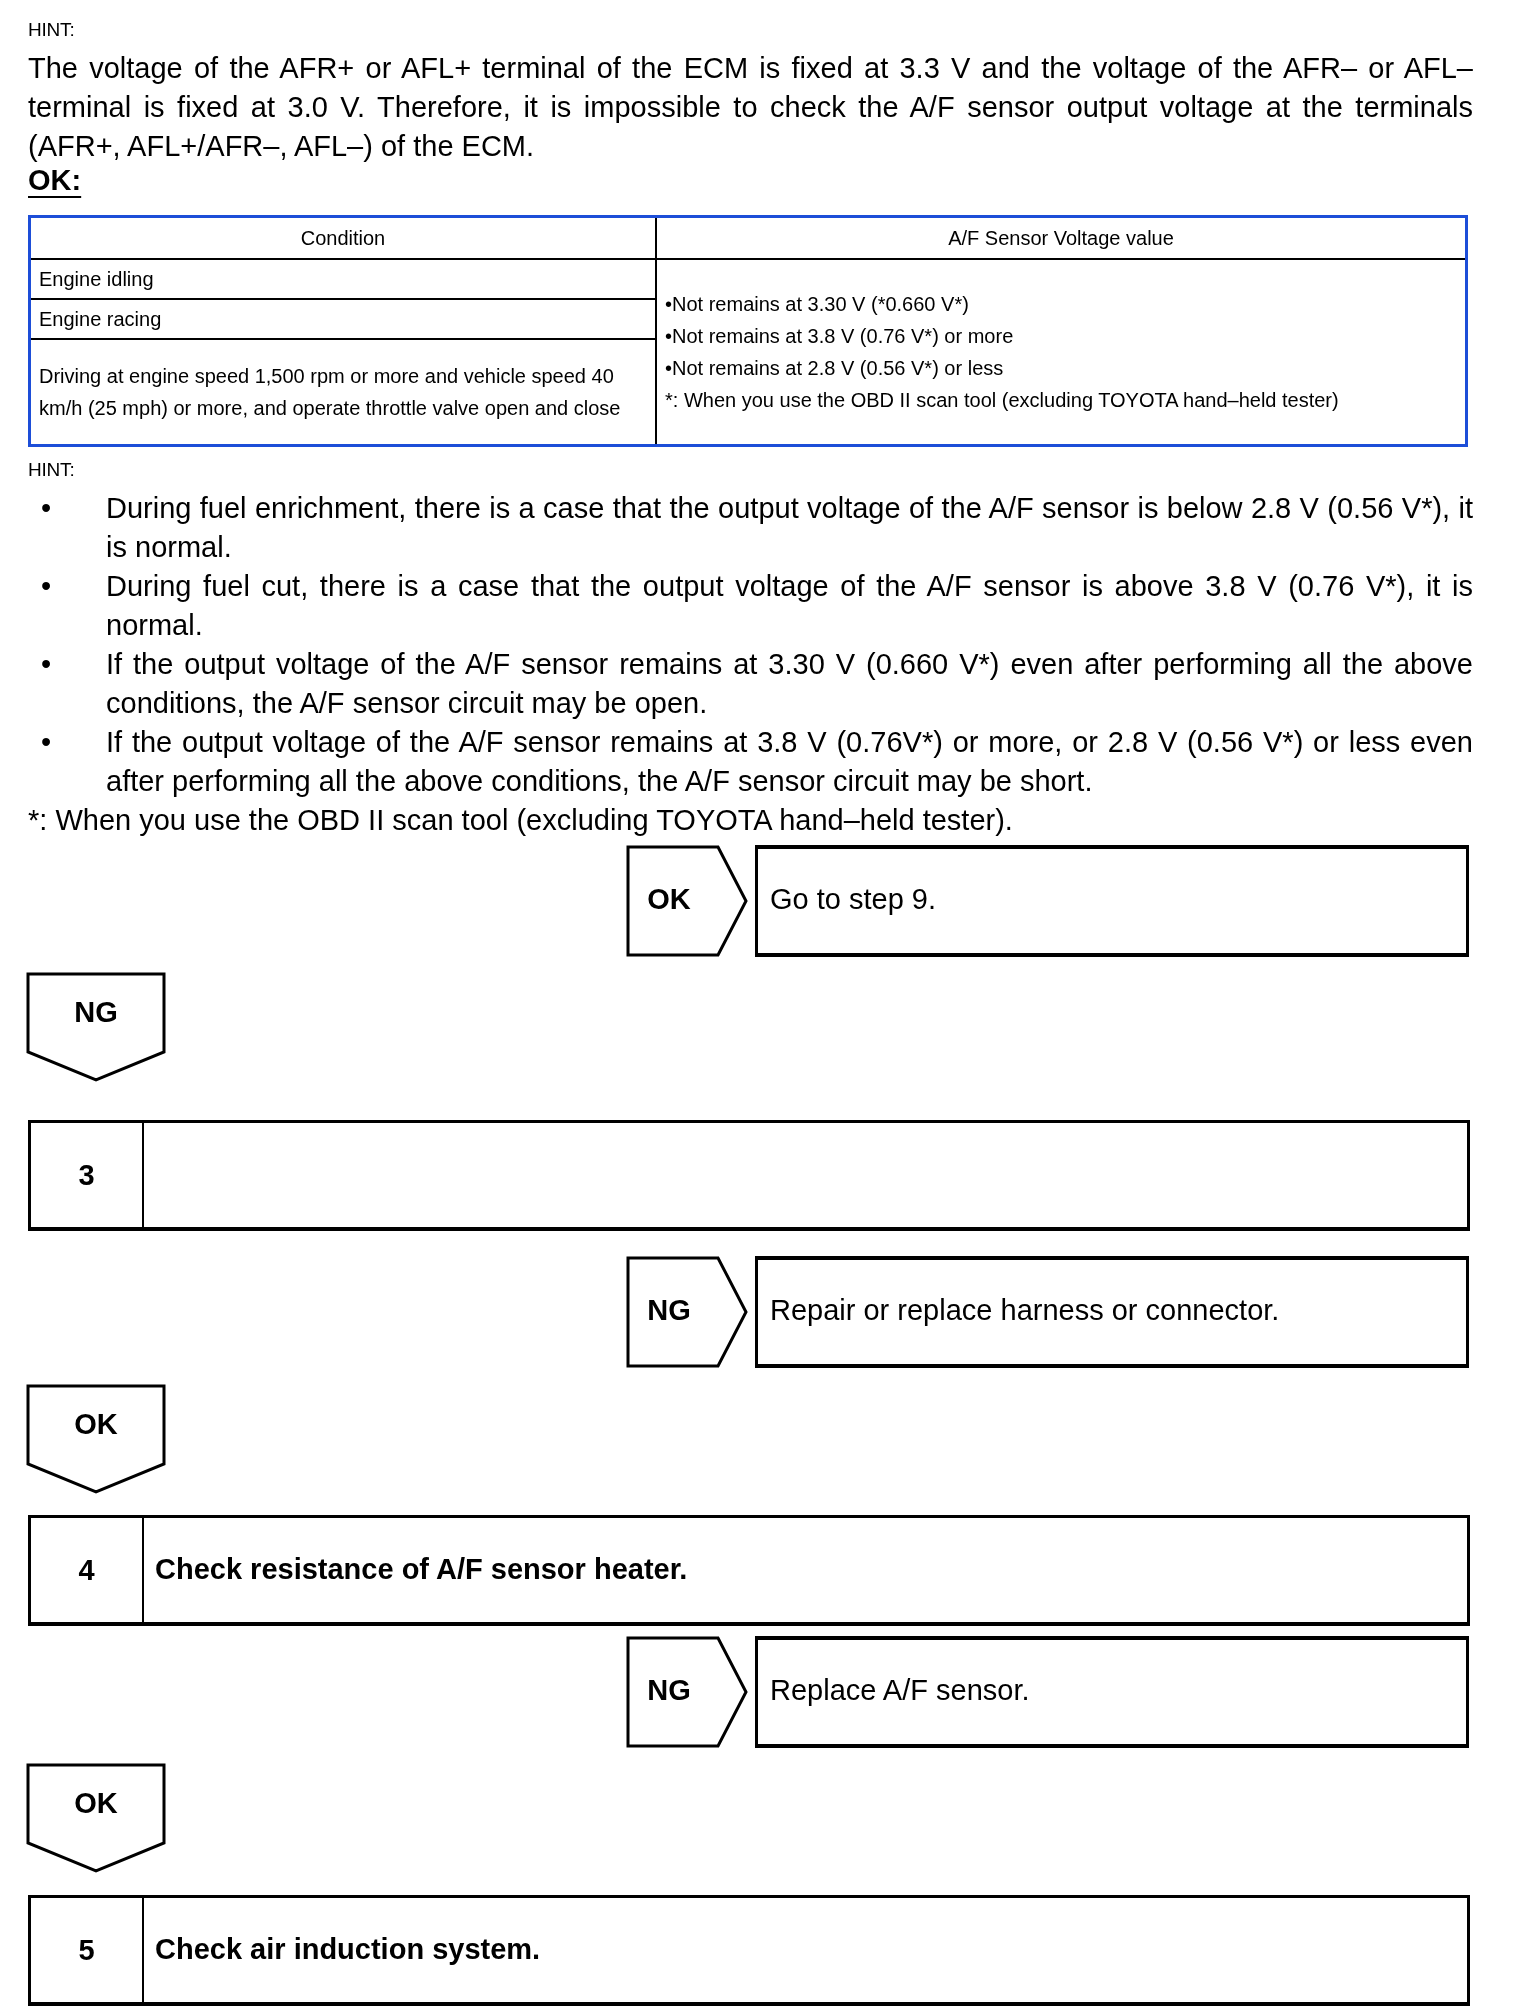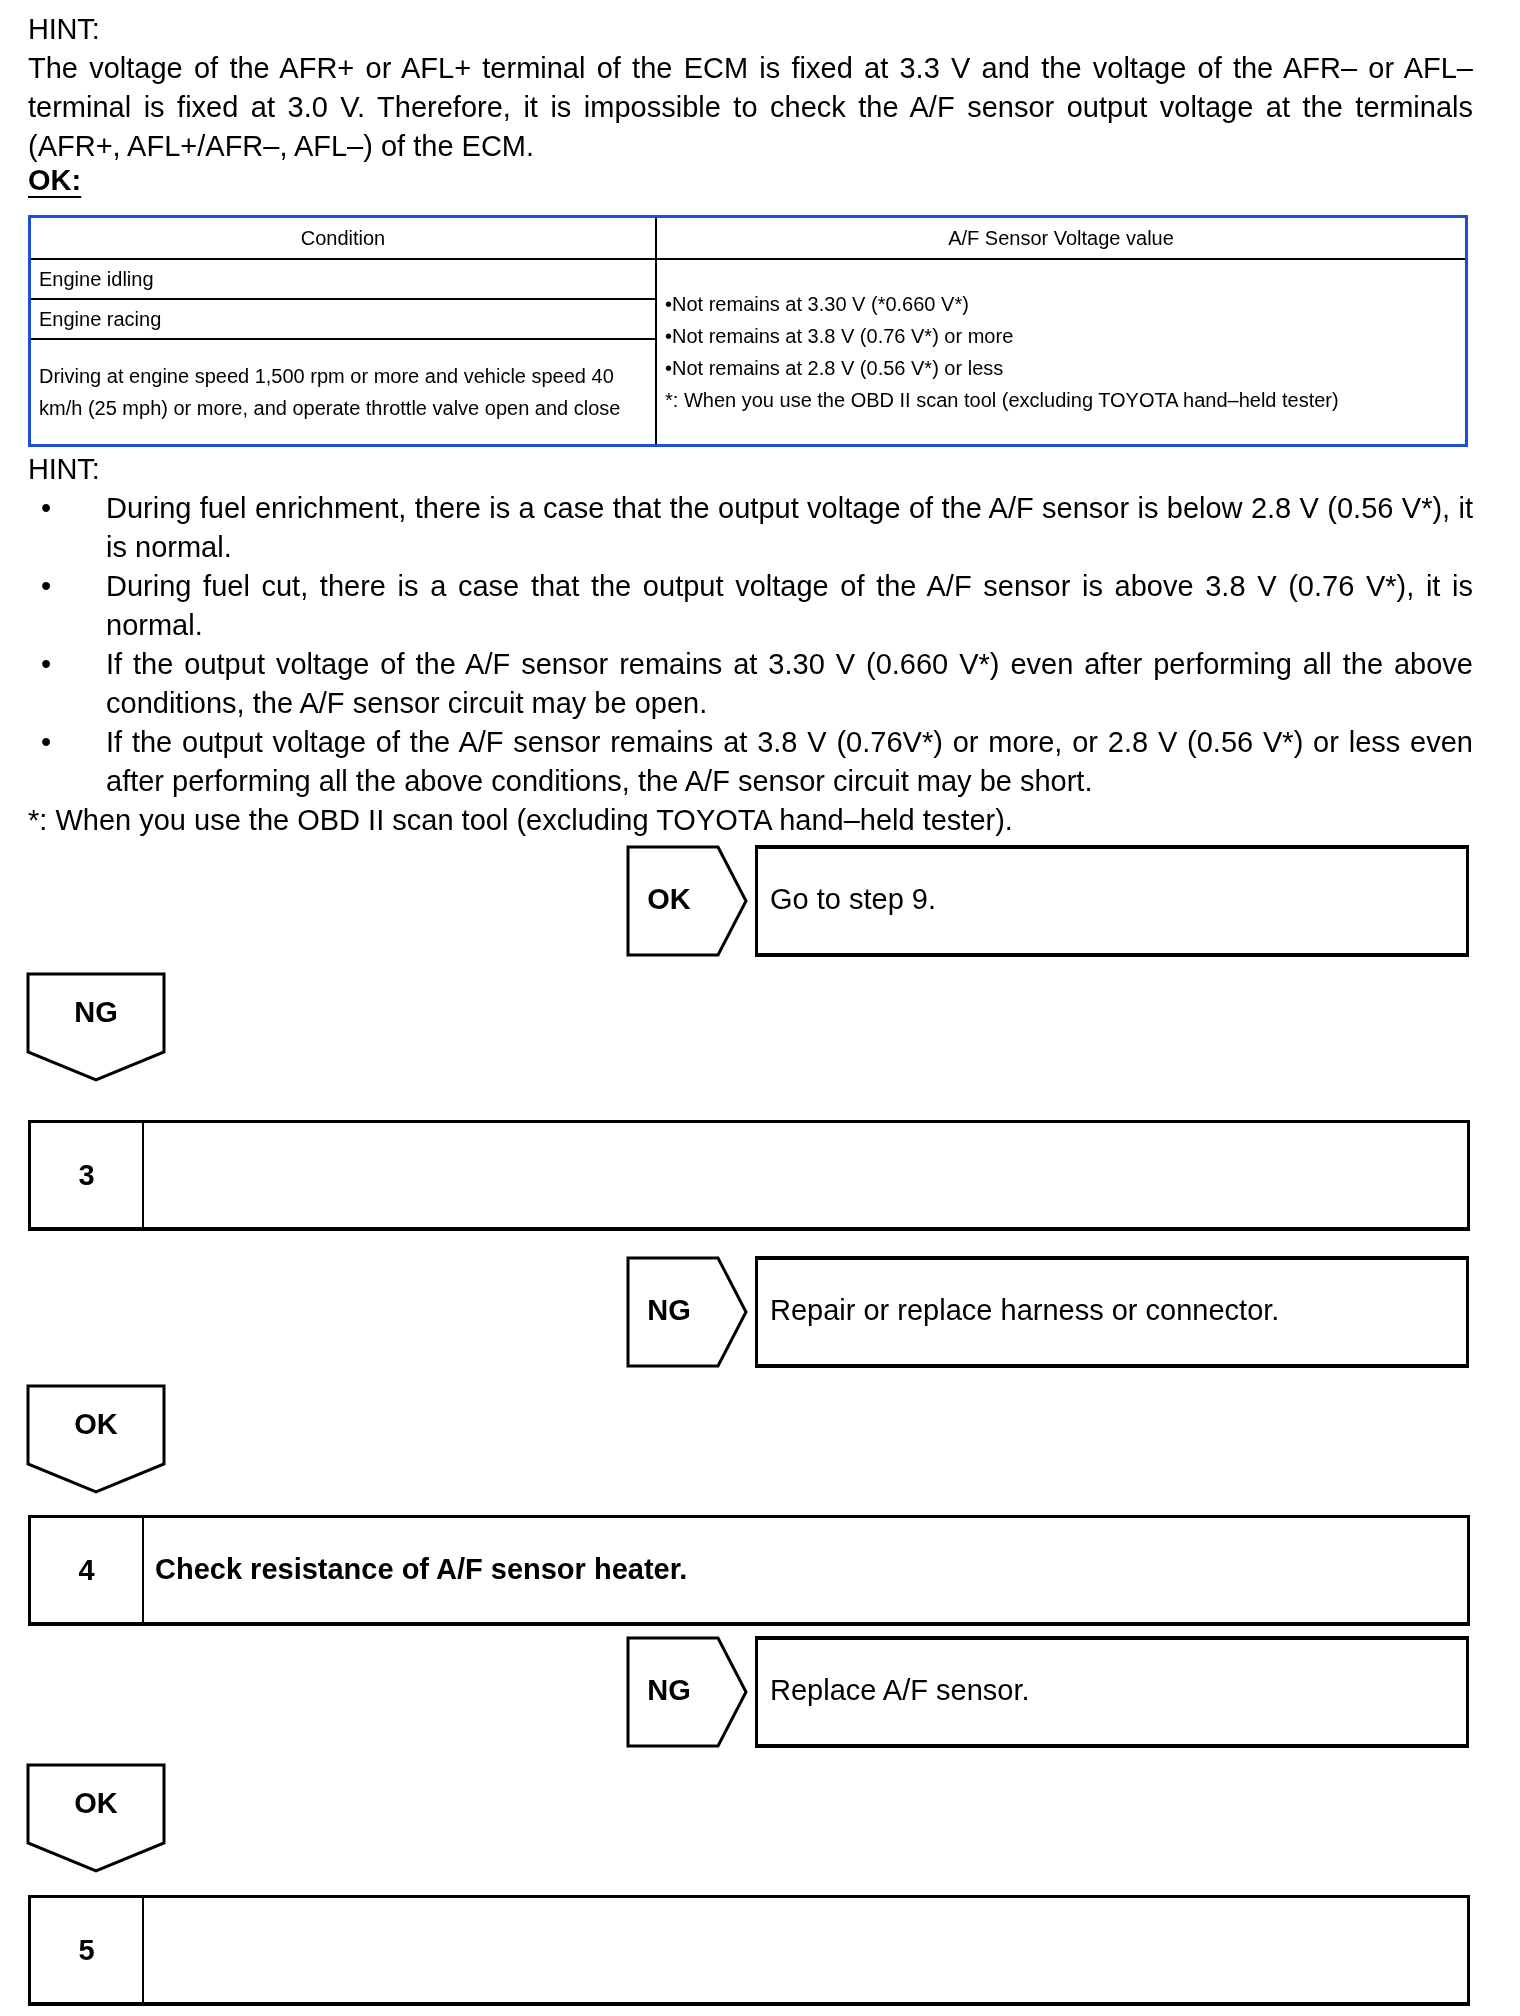--- a/index.html
+++ b/index.html
@@ -1,21 +1,21 @@
 <!DOCTYPE html>
 <html><head>
 <meta charset="utf-8">
 <style>
   html, body { margin: 0; padding: 0; background: #ffffff; }
   body {
     width: 1520px; height: 2016px; position: relative; overflow: hidden;
     font-family: "Liberation Sans", sans-serif; color: #000;
   }
   .abs { position: absolute; }
-  .txt { font-size: 29px; line-height: 39px; white-space: nowrap; letter-spacing: -0.2px; }
+  .txt { font-size: 19px; line-height: 39px; white-space: nowrap; letter-spacing: -0.2px; }
   .hint { left: 28px; }
   .para { left: 28px; width: 1445px; font-size: 29px; line-height: 39px; text-align: justify; white-space: normal; }
   .ok-label { left: 28px; font-weight: bold; font-size: 29px; text-decoration: underline; text-underline-offset: 6px; }
 
   
   .spec-table { position: absolute; left: 28px; top: 215px; width: 1440px; border-collapse: collapse; border: 3px solid #1d4ed8; font-size: 20px; }
   .spec-table th, .spec-table td { border: 2px solid #000; padding: 0 8px; vertical-align: middle; }
   .spec-table th { font-weight: normal; height: 40px; text-align: center; }
   .spec-table td.cond { height: 38px; text-align: left; line-height: 32px; }
   .spec-table td.cond.tall { height: 104px; line-height: 32px; }
@@ -150,13 +150,14 @@
 
 <div class="arrow-down" style="left:26px; top:1763px;">
   <svg width="142" height="112">
     <polygon points="2,2 138,2 138,80 70,108 2,80" fill="#fff" stroke="#000" stroke-width="3"></polygon>
   </svg>
   <div class="arrow-label">OK</div>
 </div>
 
 <div class="step-box" style="top:1895px;">
   <div class="step-num">5</div>
+  <div class="step-text single">Check air induction system.</div>
 </div>
 
 </body></html>

